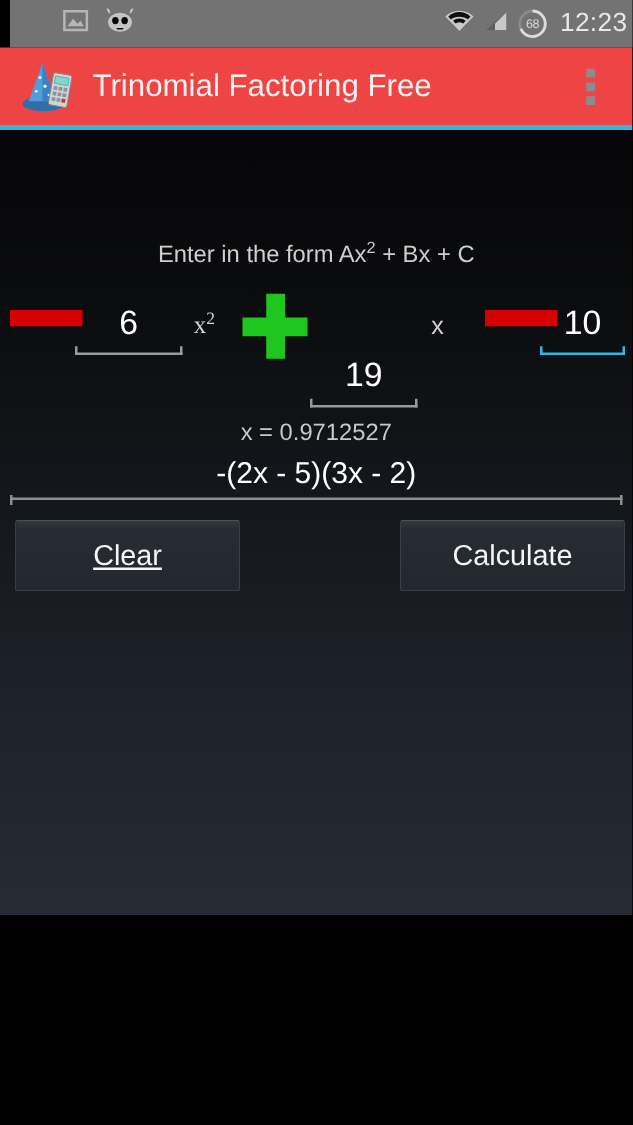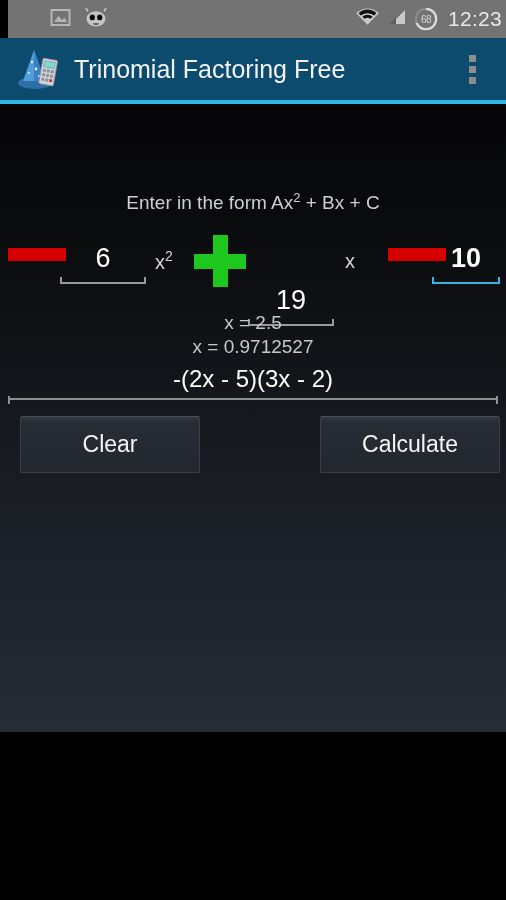--- a/index.html
+++ b/index.html
@@ -59,21 +59,21 @@
     color: #d8d8d8;
     letter-spacing: -0.5px;
   }
 
   
   #action-bar {
     position: absolute;
     top: 38px; left: 0;
     width: 506px;
     height: 62px;
-    background: #0c4a6e;
+    background: #ef4444;
     display: flex;
     align-items: center;
     padding: 0 14px;
   }
   #app-icon {
     width: 46px; height: 46px;
     position: relative;
     flex: 0 0 auto;
   }
   #app-title {
@@ -161,21 +161,21 @@
     background: transparent;
     border: none;
     border-bottom: 2px solid #9a9a9a;
     color: #ffffff;
     font-family: "Liberation Sans", sans-serif;
     font-size: 27px;
     text-align: center;
     outline: none;
     padding: 0 0 4px 0;
   }
-  .num-field.focused { border-bottom-color: #33b5e5; font-weight: bold; }
+  .num-field.focused { border-bottom-color: #33b5e5; }
   
   .field-wrap { position: absolute; }
   .field-wrap .tick {
     position: absolute;
     bottom: 0;
     width: 2px; height: 7px;
     background: #9a9a9a;
   }
   .field-wrap .tick.left { left: 0; }
   .field-wrap .tick.right { right: 0; }
@@ -236,21 +236,21 @@
     background: linear-gradient(to bottom, #33383f 0%, #272b33 12%, #23272e 100%);
     border: 1px solid #3a3f47;
     border-top-color: #4a505a;
     border-radius: 2px;
     color: #f5f5f5;
     font-family: "Liberation Sans", sans-serif;
     font-size: 23px;
     cursor: pointer;
     outline: none;
   }
-  #clear-button { left: 20px; }
+  #clear-button { left: 12px; text-decoration: underline; }
   #calculate-button { right: 6px; }
 </style>
 </head>
 <body>
 
 <div id="screen">
 
   <div id="status-bar">
     <div id="status-left">
       <span class="sb-icon">
@@ -340,21 +340,21 @@
     </div>
 
     <div id="input-row">
 
       <button class="sign-btn" style="left:8px;"></button>
       <div class="field-wrap" style="left:60px; top:6px; width:86px; height:46px;">
         <input class="num-field" style="left: 0px; top: 0px;" type="text" value="6">
         <span class="tick left"></span>
         <span class="tick right"></span>
       </div>
-      <span class="var-label" style="left:155px; top:16px;">x<sup>2</sup></span>
+      <span class="var-label" style="left:155px; top:16px;font-family:Liberation Serif, serif;">x<sup>2</sup></span>
 
       <button class="plus-btn" style="left:194px; top:3px;">
         <span class="bar-h"></span>
         <span class="bar-v"></span>
       </button>
 
       <div class="field-wrap" style="left:248px; top:6px; width:86px; height:46px;margin-top:42px;">
         <input class="num-field" style="left: 0px; top: 0px;" type="text" value="19">
         <span class="tick left"></span>
         <span class="tick right"></span>
@@ -363,21 +363,20 @@
 
       <button class="sign-btn" style="left:388px;"></button>
 
       <div class="field-wrap focused" style="left:432px; top:6px; width:68px; height:46px;">
         <input class="num-field focused" style="left: 0px; top: 0px; width: 68px;" type="text" value="10">
         <span class="tick left"></span>
         <span class="tick right"></span>
       </div>
     </div>
 
-    <div id="root1" class="result-line">x = 2.5</div>
     <div id="root2" class="result-line">x = 0.9712527</div>
 
     <div id="factored-wrap">
       <input id="factored" type="text" readonly="" value="-(2x - 5)(3x - 2)" style="">
       <span class="tick left"></span>
       <span class="tick right"></span>
     </div>
 
     <button id="clear-button" class="action-btn">Clear</button>
     <button id="calculate-button" class="action-btn">Calculate</button>

